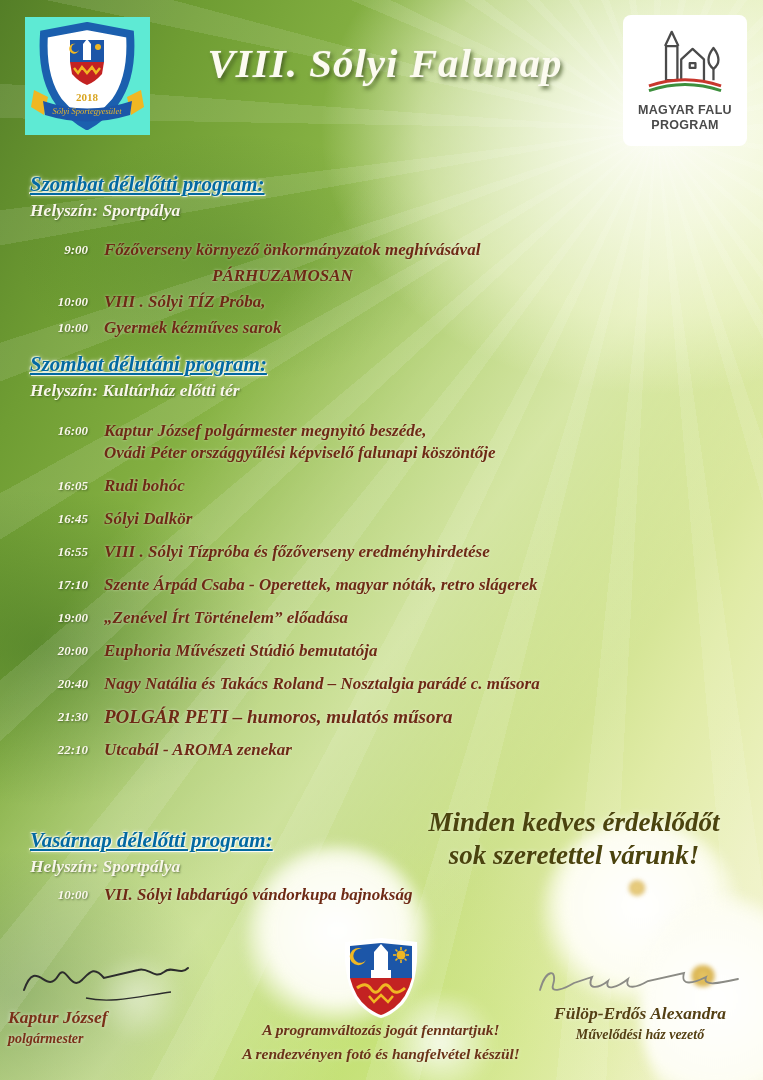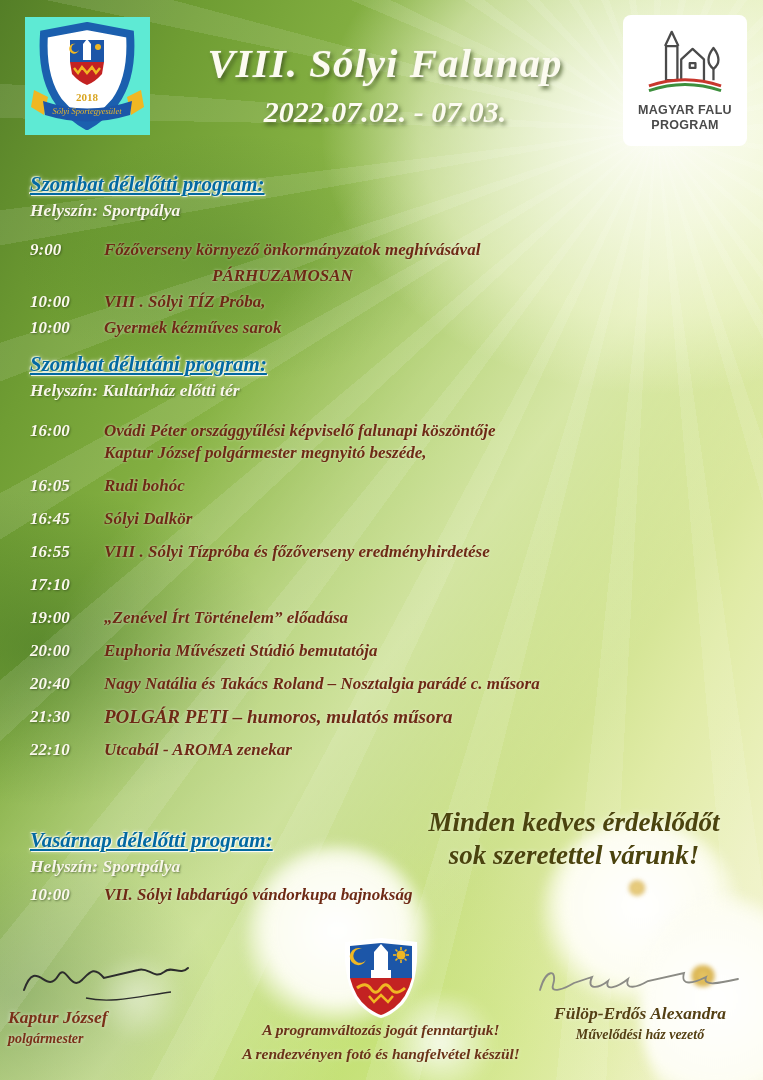--- a/index.html
+++ b/index.html
@@ -39,21 +39,21 @@
   .date-range{font-size:30px;margin-top:9px;text-shadow:2px 3px 4px rgba(55,75,25,.75);}
 
   
   .section{position:absolute;left:30px;}
   .sec-heading{display:inline-block;color:#0369a1;font-size:21px;font-weight:bold;font-style:italic;text-decoration:underline;
     text-shadow:0 0 4px rgba(255,255,255,.95), 1px 1px 1px rgba(255,255,255,.85), -1px -1px 1px rgba(255,255,255,.7);}
   .venue{color:#f8f6ea;font-size:17.5px;font-weight:bold;font-style:italic;margin-top:3px;text-shadow:1px 1px 2px rgba(40,60,20,.55);}
   .rows{margin-top:18px;}
   .row{display:flex;margin-bottom:10px;}
   .m-rows .row{margin-bottom:4px;}
-  .time{flex:none;width:58px;color:#faf8ec;font-weight:bold;font-style:italic;font-size:17px;line-height:22px;text-shadow:1px 1px 2px rgba(40,60,20,.55);}
+  .time{flex:none;width:58px;text-align:right;color:#faf8ec;font-weight:bold;font-style:italic;font-size:13px;line-height:22px;text-shadow:1px 1px 2px rgba(40,60,20,.55);}
   .desc{margin-left:16px;color:#6e2a15;font-weight:bold;font-style:italic;font-size:17px;line-height:22px;text-shadow:0 0 3px rgba(255,255,255,.5);}
   .desc .l{display:block;}
   .row.center-note .desc{padding-left:108px;}
   .row.big .desc{font-size:19px;}
   .sec-morning{top:172px;width:620px;}
   .sec-afternoon{top:352px;width:710px;}
   .sec-afternoon .rows{margin-top:19px;}
   .sec-afternoon .row{margin-bottom:11px;}
   .sec-sunday{top:828px;width:440px;}
   .sec-sunday .rows{margin-top:7px;}
@@ -100,21 +100,20 @@
       <text x="57" y="79" text-anchor="middle" font-size="11" font-weight="bold" fill="#d9a520">2018</text>
       <polygon points="4,68 18,75 14,93 1,85" fill="#f0b723"></polygon>
       <polygon points="111,68 97,75 101,93 114,85" fill="#f0b723"></polygon>
       <path d="M13 79 Q57 94 102 79 L100 93 Q57 106 15 93 Z" fill="#1c56a8"></path>
       <text x="57" y="92" text-anchor="middle" font-size="8.5" font-style="italic" fill="#e8b62a">Sólyi Sportegyesület</text>
     </svg>
   </div>
 
   <div class="title-block">
     <h1>VIII. Sólyi Falunap</h1>
-    <div class="date-range">2022.07.02. - 07.03.</div>
   </div>
 
   <div class="logo-right">
     <svg width="96" height="74" viewBox="0 0 100 78">
       <g fill="none" stroke="#4a4a4a" stroke-width="2.4" stroke-linejoin="round">
         <rect x="30" y="18" width="12" height="36"></rect>
         <path d="M29 18 L36 3 L43 18"></path>
         <path d="M46 54 V32 L58 21 L70 32 V54"></path>
         <path d="M80 20 C73 29 73 37 80 42 C87 37 87 29 80 20 Z"></path>
         <line x1="80" y1="42" x2="80" y2="54"></line>
@@ -158,22 +157,22 @@
     </div>
   </div>
 
   <div class="section sec-afternoon">
     <span class="sec-heading">Szombat délutáni program:</span>
     <div class="venue">Helyszín: Kultúrház előtti tér</div>
     <div class="rows">
       <div class="row">
         <span class="time">16:00</span>
         <span class="desc">
+          <span class="l">Kaptur  József polgármester megnyitó beszéde,</span>
           <span class="l">Ovádi  Péter országgyűlési képviselő falunapi köszöntője</span>
-          <span class="l">Kaptur  József polgármester megnyitó beszéde,</span>
         </span>
       </div>
       <div class="row">
         <span class="time">16:05</span>
         <span class="desc">
             <span class="l">Rudi bohóc</span>
           </span>
       </div>
       <div class="row">
         <span class="time">16:45</span>
@@ -182,20 +181,23 @@
           </span>
       </div>
       <div class="row">
         <span class="time">16:55</span>
         <span class="desc">
             <span class="l">VIII . Sólyi Tízpróba  és  főzőverseny eredményhirdetése</span>
           </span>
       </div>
       <div class="row">
         <span class="time">17:10</span>
+        <span class="desc">
+            <span class="l">Szente Árpád Csaba  -  Operettek, magyar nóták, retro  slágerek</span>
+          </span>
       </div>
       <div class="row">
         <span class="time">19:00</span>
         <span class="desc">
             <span class="l">„Zenével Írt Történelem” előadása</span>
           </span>
       </div>
       <div class="row">
         <span class="time">20:00</span>
         <span class="desc">

